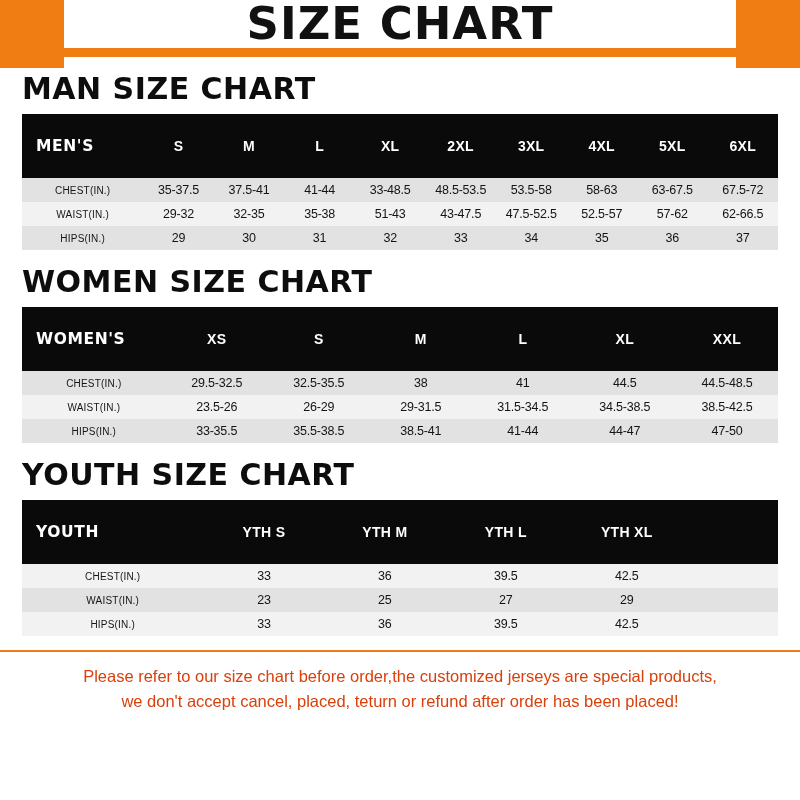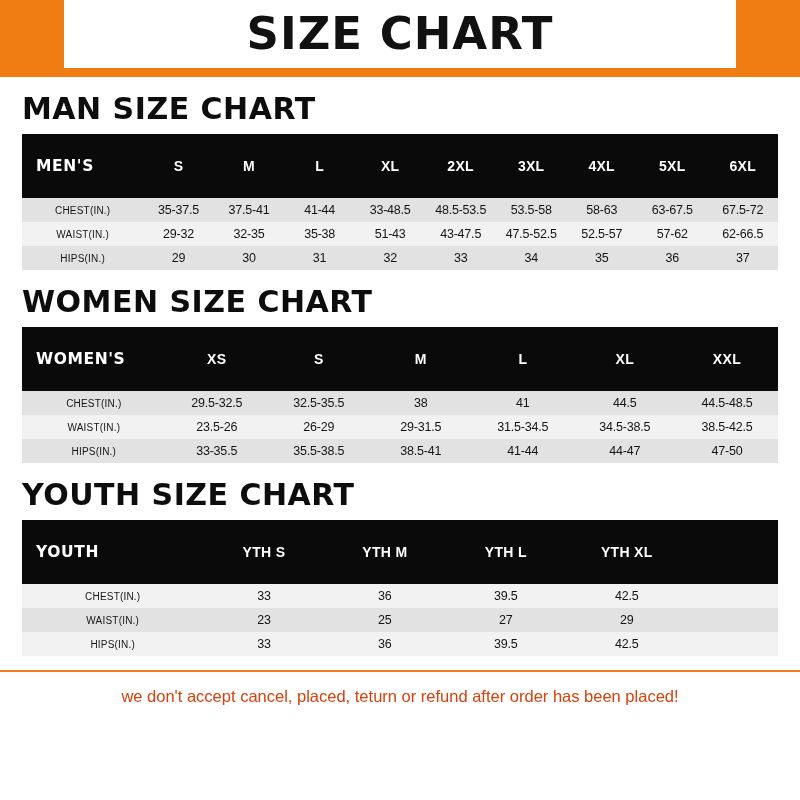--- a/index.html
+++ b/index.html
@@ -16,21 +16,21 @@
   .page {
     position: relative;
     width: 800px;
     height: 800px;
     background: #fff;
     box-sizing: border-box;
   }
   
   .banner {
     position: relative;
-    height: 68px;
+    height: 48px;
     background: #ffffff;
     display: flex;
     align-items: center;
     justify-content: center;
   }
   .banner-left, .banner-right {
     position: absolute;
     top: 0;
     height: 68px;
     width: 64px;
@@ -297,16 +297,17 @@
           <td>36</td>
           <td>39.5</td>
           <td>42.5</td>
           <td></td>
         </tr>
       </tbody>
     </table>
   </div>
 
   <div class="footer-note">
+    <div>Please refer to our size chart before order,the customized jerseys are special products,</div>
     <div>we don't accept cancel, placed, teturn or refund after order has been placed!</div>
   </div>
 
 </div>
 
 </body></html>

